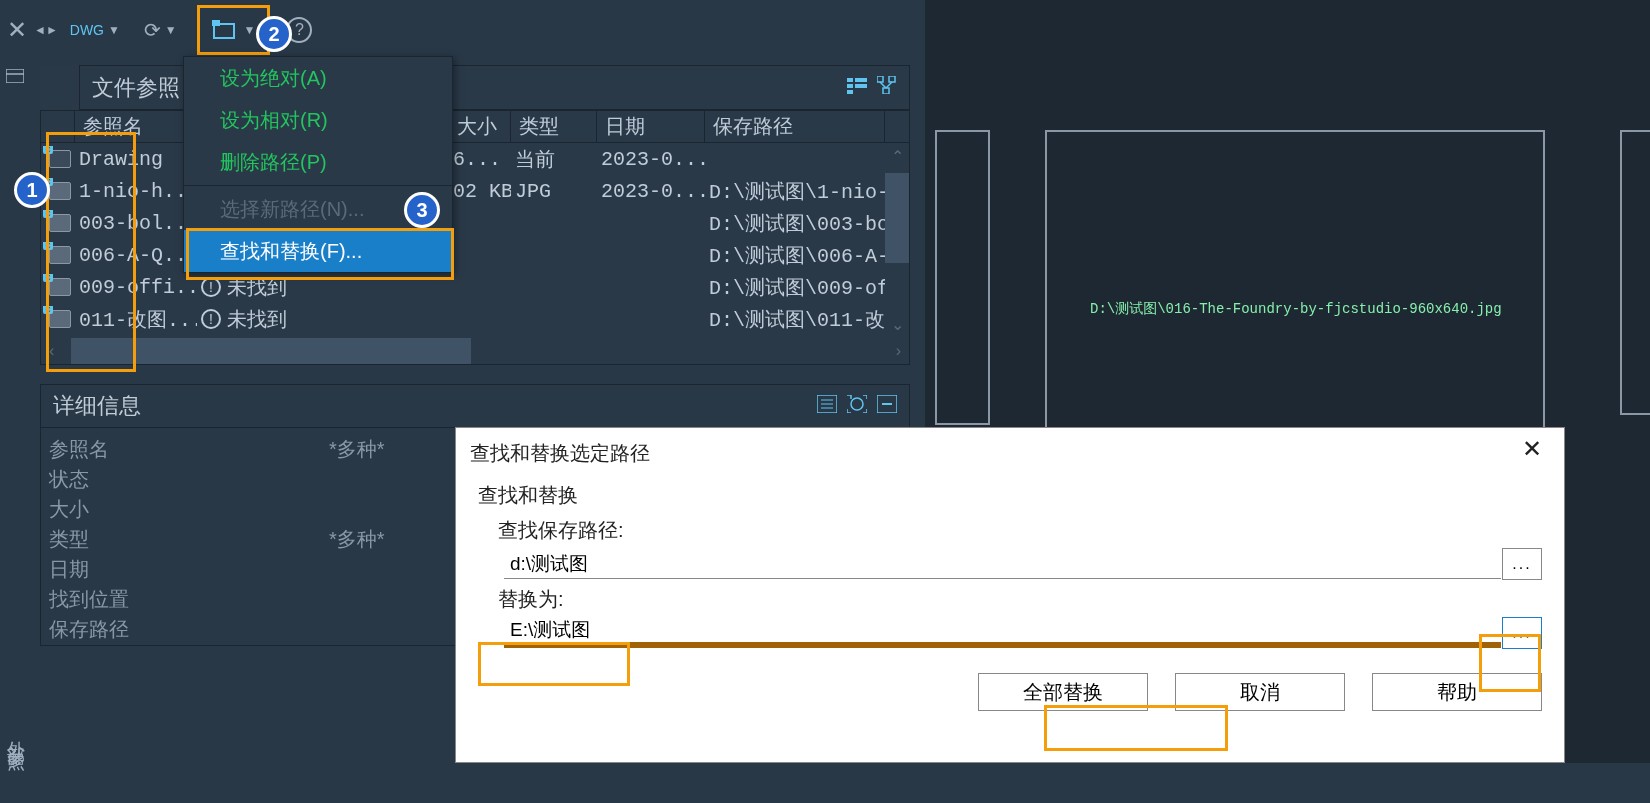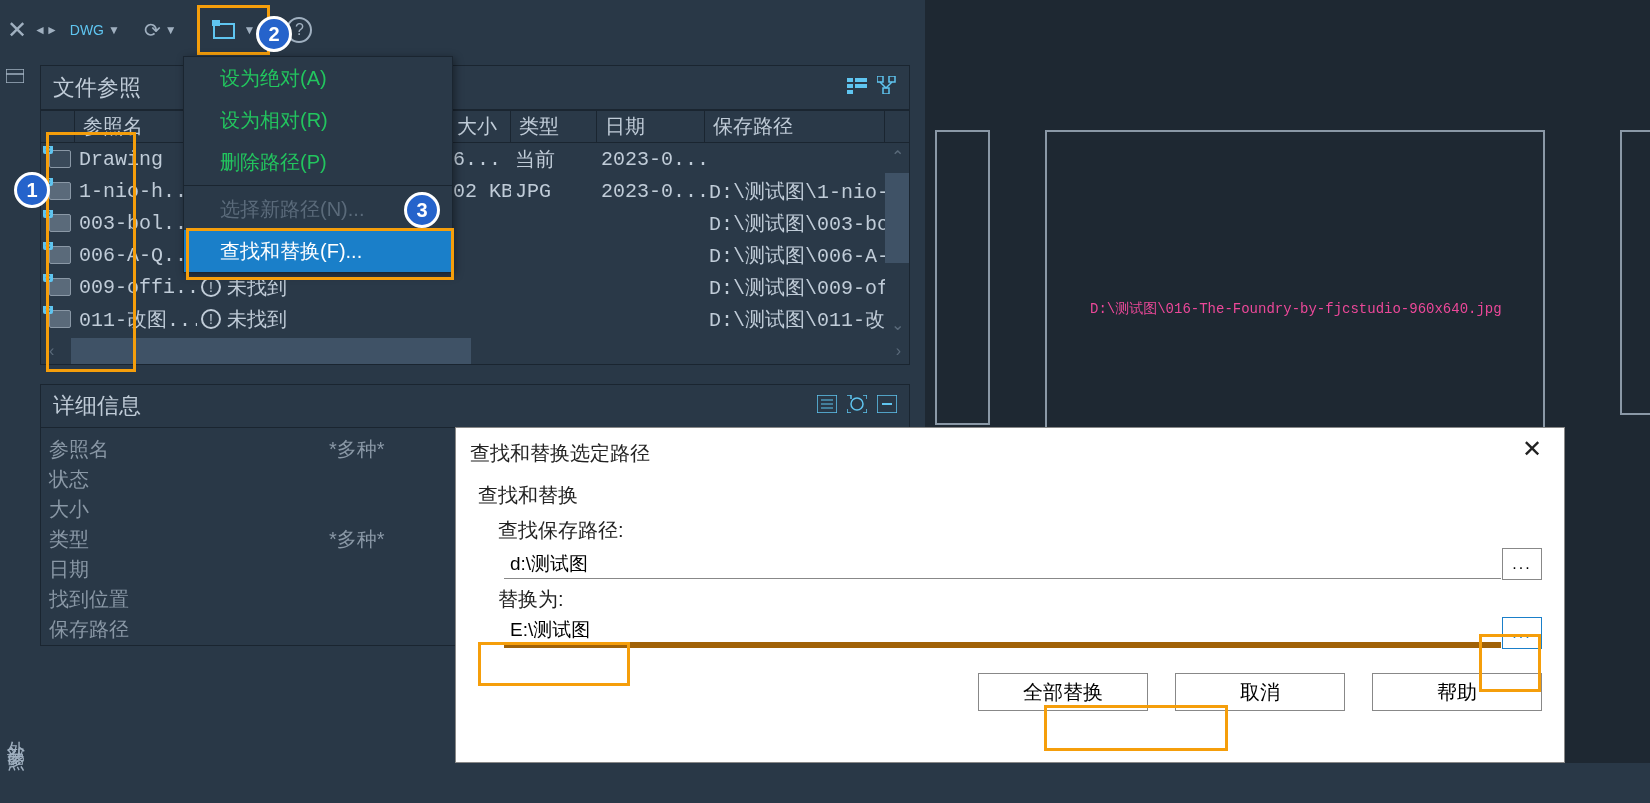--- a/index.html
+++ b/index.html
@@ -15,21 +15,21 @@
 .toolbar-refresh { color: #a0b0c0; font-size: 20px; }
 .toolbar-highlighted { border: 3px solid #f59e0b; padding: 4px 12px; height: 50px; margin-left: 8px; }
 
 
 .left-strip { position: absolute; left: 0; top: 60px; width: 30px; height: 703px; background: #293847; }
 .left-strip-icon { width: 24px; height: 24px; margin: 4px auto; color: #a0b0c0; display: flex; align-items: center; justify-content: center; }
 .left-strip-text { writing-mode: vertical-rl; color: #a0b0c0; font-size: 18px; position: absolute; bottom: 20px; left: 4px; letter-spacing: 4px; }
 
 
 .panel { position: absolute; left: 40px; top: 65px; width: 870px; background: #2a3948; }
-.panel-header { height: 45px; display: flex; align-items: center; padding: 0 12px; border: 1px solid #1a2530; }
+.panel-header { height: 45px; display: flex; align-items: center; padding: 0 12px; border: 1px solid #1a2530; margin-left: 39px; }
 .panel-title { color: #c0ccd8; font-size: 22px; flex: 1; }
 .panel-header-icons { display: flex; gap: 10px; }
 .panel-icon { color: #5fc5f0; font-size: 18px; cursor: pointer; }
 
 
 .table-wrap { border: 1px solid #1a2530; position: relative; }
 .table-header { display: flex; height: 32px; background: #2a3948; border-bottom: 1px solid #1a2530; }
 .table-header-cell { color: #c0ccd8; font-size: 20px; padding: 2px 8px; border-right: 1px solid #1a2530; display: flex; align-items: center; overflow: hidden; white-space: nowrap; }
 .table-body { min-height: 195px; position: relative; }
 .table-row { display: flex; height: 32px; align-items: center; }
@@ -63,21 +63,21 @@
 .details-title { color: #c0ccd8; font-size: 22px; flex: 1; }
 .details-body { border: 1px solid #1a2530; border-top: none; padding: 6px 0; height: 218px; overflow: hidden; }
 .details-row { display: flex; height: 30px; align-items: center; padding: 0 8px; color: #8a98a6; font-size: 20px; }
 .details-label { width: 280px; }
 .details-value { color: #8a98a6; }
 
 
 .drawing-area { position: absolute; left: 925px; top: 0; width: 725px; height: 763px; background: #1e2832; }
 .drawing-rects { position: absolute; left: 10px; top: 130px; width: 55px; height: 295px; border: 2px solid #8a98a6; }
 .drawing-main-rect { position: absolute; left: 120px; top: 130px; width: 500px; height: 360px; border: 2px solid #8a98a6; }
-.drawing-text { position: absolute; left: 165px; top: 300px; color: #ec4899; font-size: 14px; font-family: "Courier New", monospace; }
+.drawing-text { position: absolute; left: 165px; top: 300px; color: #86efac; font-size: 14px; font-family: "Courier New", monospace; }
 .drawing-side-rect { position: absolute; right: 0; top: 130px; width: 30px; height: 285px; border: 2px solid #8a98a6; border-right: none; }
 
 
 .badge { position: absolute; width: 36px; height: 36px; border-radius: 50%; background: #2563cb; border: 3px solid #fff; color: #fff; font-size: 20px; font-weight: bold; display: flex; align-items: center; justify-content: center; z-index: 100; }
 
 
 .dialog { position: absolute; left: 455px; top: 427px; width: 1110px; height: 336px; background: #fff; z-index: 200; border: 1px solid #888; font-family: "Microsoft YaHei", sans-serif; }
 .dialog-titlebar { height: 42px; display: flex; align-items: center; padding: 0 14px; }
 .dialog-title { font-size: 20px; color: #222; flex: 1; margin-top: 8px; }
 .dialog-close { font-size: 24px; color: #222; cursor: pointer; padding: 0 8px; }

